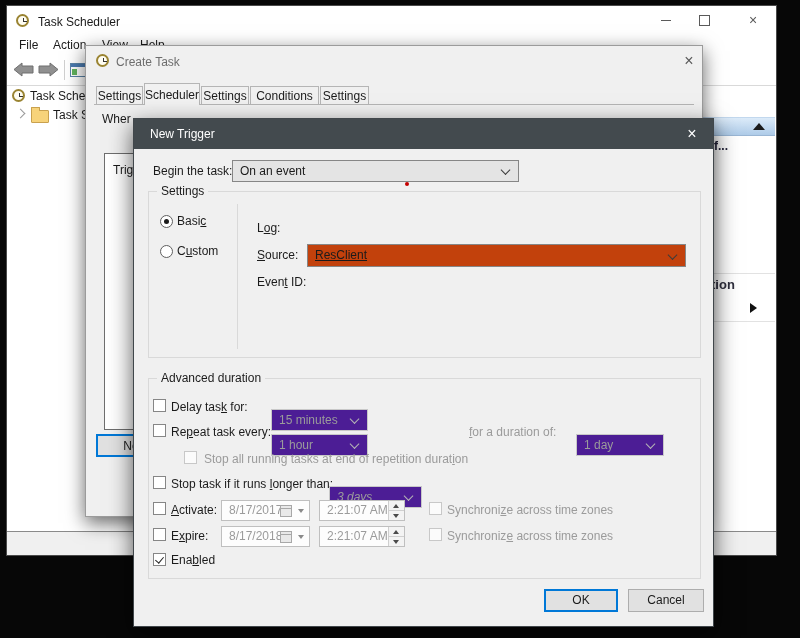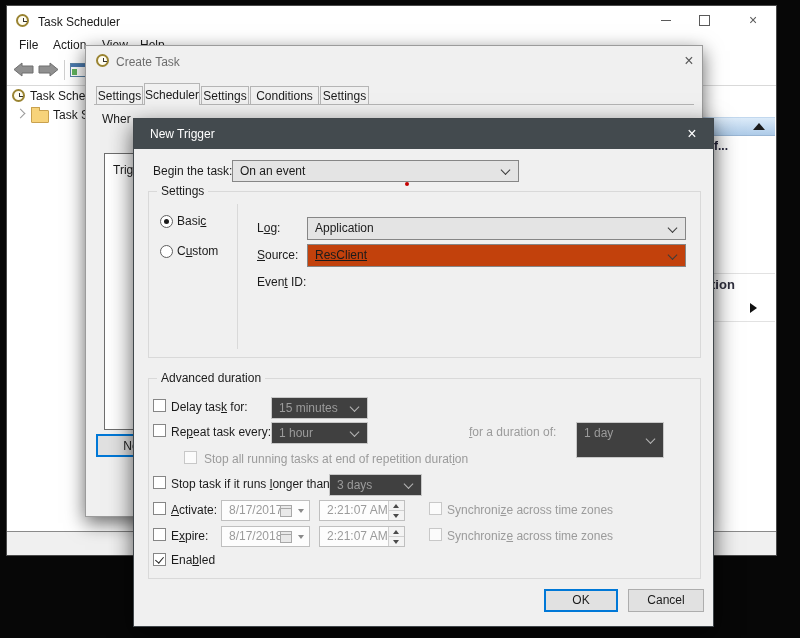--- a/index.html
+++ b/index.html
@@ -60,21 +60,21 @@
   .grp{border:1px solid #d9d9d9;box-sizing:border-box;}
   .glabel{position:absolute;top:-8px;left:8px;background:#f0f0f0;padding:0 4px;line-height:15px;}
   .vdiv{width:0;border-left:1px solid #d9d9d9;}
 
   .lbl{height:15px;line-height:15px;white-space:nowrap;}
   .dis{color:#9b9b9b;}
 
   .combo{box-sizing:border-box;border:1px solid #868686;background:#e4e4e4;line-height:21px;padding-left:7px;}
   .combo.white{background:#c2410c;text-decoration:underline;}
   .combo .chev{position:absolute;right:9px;top:50%;width:6px;height:6px;border-right:1.5px solid #3c3c3c;border-bottom:1.5px solid #3c3c3c;transform:translateY(-65%) rotate(45deg);}
-  .combo.off{background:#404040;border-color:#c8c8c8;color:#9b9b9b;}
+  .combo.off{background:#4c1d95;border-color:#c8c8c8;color:#9b9b9b;margin-top:12px;}
   .combo.off .chev{border-color:#b5b5b5;}
   .tbox{box-sizing:border-box;border:2px solid #0078d7;background:#fff;line-height:19px;padding-left:6px;}
   .caret{display:inline-block;width:1px;height:12px;background:#000;vertical-align:-2px;margin-left:1px;}
 
   .chk{width:13px;height:13px;box-sizing:border-box;border:1px solid #868686;background:#fff;}
   .chk.off{border-color:#c8c8c8;background:#fbfbfb;}
   .chk.checked::after{content:"";position:absolute;left:3px;top:1px;width:4px;height:7px;border:solid #222;border-width:0 1.6px 1.6px 0;transform:rotate(40deg);}
   .radio{width:13px;height:13px;box-sizing:border-box;border:1px solid #5f5f5f;border-radius:50%;background:#fff;}
   .radio.sel::after{content:"";position:absolute;left:3px;top:3px;width:5px;height:5px;border-radius:50%;background:#1b1b1b;}
 
@@ -195,24 +195,20 @@
   <div class="abs grp" style="left:14px;top:72px;width:553px;height:167px;">
     <div class="glabel">Settings</div>
     <div class="abs vdiv" style="left:88px;top:12px;height:145px;"></div>
   </div>
   <div class="abs radio sel" style="left:26px;top:96px;"></div>
   <div class="abs lbl" style="left:43px;top:95px;">Basi<u>c</u></div>
   <div class="abs radio" style="left:26px;top:126px;"></div>
   <div class="abs lbl" style="left:43px;top:125px;">C<u>u</u>stom</div>
 
   <div class="abs lbl" style="left:123px;top:102px;">L<u>o</u>g:</div>
-  <div class="abs combo" style="left:173px;top:98px;width:379px;height:23px;">
-    <span>Application</span>
-    <span class="chev"></span>
-  </div>
 
   <div class="abs lbl" style="left:123px;top:129px;"><u>S</u>ource:</div>
   <div class="abs combo white" style="left:173px;top:125px;width:379px;height:23px;">
     <span>ResClient</span>
     <span class="chev"></span>
   </div>
 
   <div class="abs lbl" style="left:123px;top:156px;">Even<u>t</u> ID:</div>
 
   <div class="abs grp" style="left:14px;top:259px;width:553px;height:201px;">
@@ -226,31 +222,31 @@
     <span class="chev"></span>
   </div>
 
   <div class="abs chk" style="left:19px;top:305px;"></div>
   <div class="abs lbl" style="left:37px;top:306px;">Re<u>p</u>eat task every:</div>
   <div class="abs combo off" style="left:137px;top:303px;width:97px;height:22px;">
     <span>1 hour</span>
     <span class="chev"></span>
   </div>
   <div class="abs lbl dis" style="left:335px;top:306px;"><u>f</u>or a duration of:</div>
-  <div class="abs combo off" style="left:442px;top:303px;width:88px;height:36px;">
+  <div class="abs combo off" style="left:442px;top:303px;width:88px;height:22px;">
     <span>1 day</span>
     <span class="chev"></span>
   </div>
 
   <div class="abs chk off" style="left:50px;top:332px;"></div>
   <div class="abs lbl dis" style="left:70px;top:333px;">Stop all running tasks at end of repetition durat<u>i</u>on</div>
 
   <div class="abs chk" style="left:19px;top:357px;"></div>
   <div class="abs lbl" style="left:37px;top:358px;">Stop task if it runs <u>l</u>onger than:</div>
-  <div class="abs combo off" style="left:195px;top:355px;width:93px;height:22px;">
+  <div class="abs combo off" style="left:195px;top:355px;width:93px;height:22px;font-style:italic;">
     <span>3 days</span>
     <span class="chev"></span>
   </div>
 
   <div class="abs chk" style="left:19px;top:383px;"></div>
   <div class="abs lbl" style="left:37px;top:384px;"><u>A</u>ctivate:</div>
   <div class="abs dfield" style="left:87px;top:381px;width:89px;height:21px;">
     <span>8/17/2017</span>
     <span class="dicon"></span>
     <span class="darr"></span>

